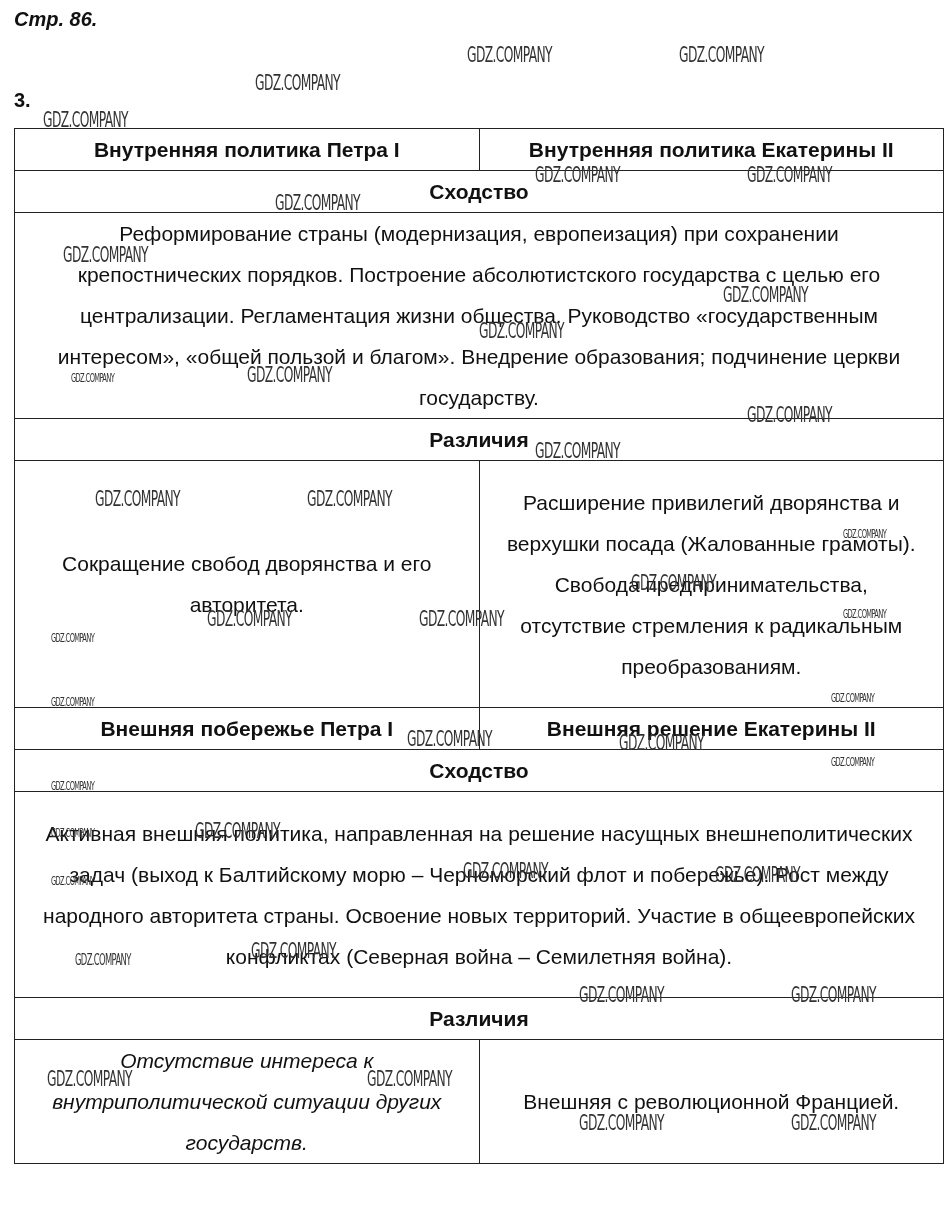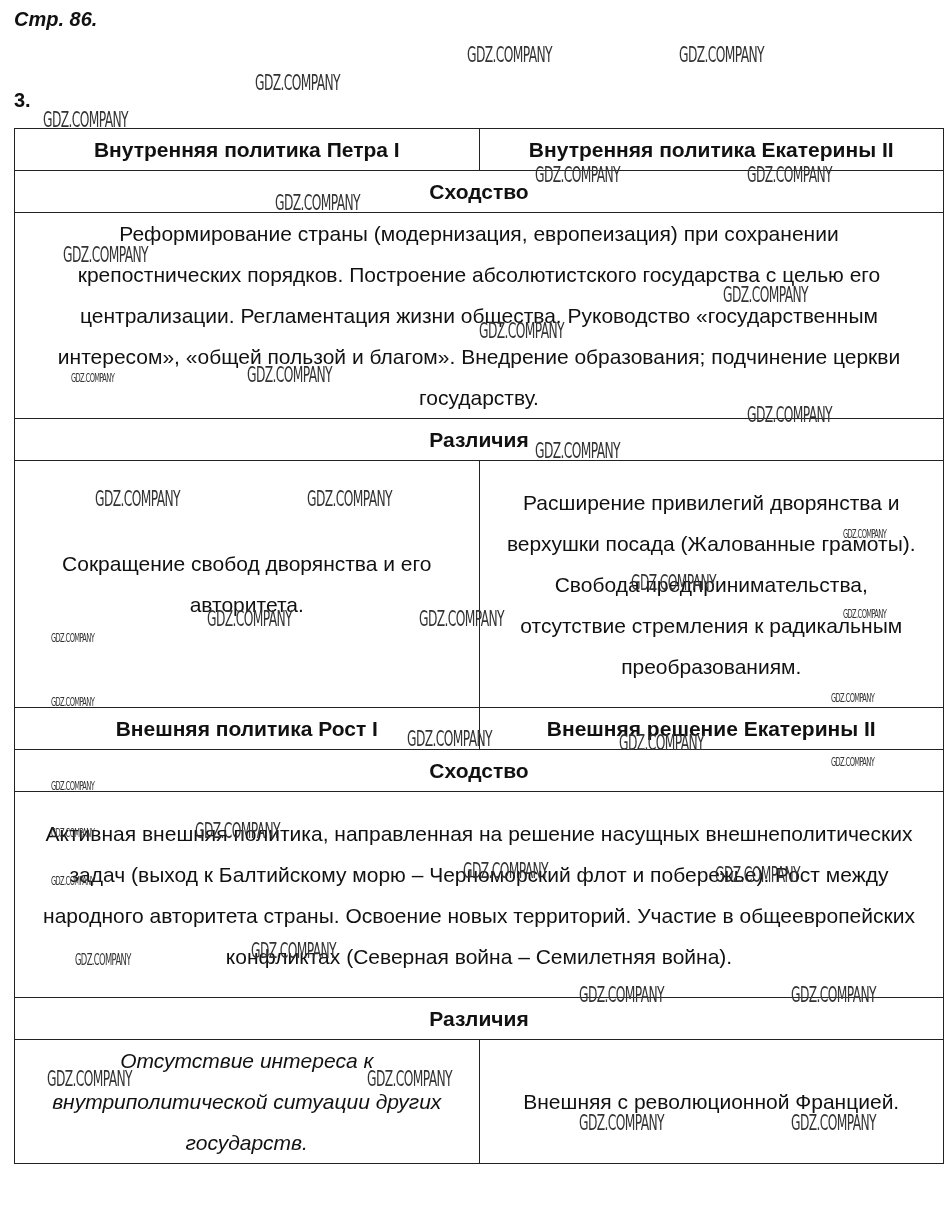--- a/index.html
+++ b/index.html
@@ -33,21 +33,21 @@
     <td colspan="2" style="height:205px;padding:0 30px;">Реформирование страны (модернизация, европеизация) при сохранении крепостнических порядков. Построение абсолютистского государства с целью его централизации. Регламентация жизни общества. Руководство «государственным интересом», «общей пользой и благом». Внедрение образования; подчинение церкви государству.</td>
   </tr>
   <tr>
     <td class="h" colspan="2">Различия</td>
   </tr>
   <tr>
     <td style="height:246px;padding:0 18px;">Сокращение свобод дворянства и его авторитета.</td>
     <td style="height:246px;padding:0 24px;">Расширение привилегий дворянства и верхушки посада (Жалованные грамоты). Свобода предпринимательства, отсутствие стремления к радикальным преобразованиям.</td>
   </tr>
   <tr>
-    <td class="h">Внешняя политика Рост I</td>
+    <td class="h">Внешняя побережье Петра I</td>
     <td class="h">Внешняя решение Екатерины II</td>
   </tr>
   <tr>
     <td class="h" colspan="2">Сходство</td>
   </tr>
   <tr>
     <td colspan="2" style="height:205px;padding:0 10px;">Активная внешняя политика, направленная на решение насущных внешнеполитических задач (выход к Балтийскому морю – Черноморский флот и побережье). Рост между народного авторитета страны. Освоение новых территорий. Участие в общеевропейских конфликтах (Северная война – Семилетняя война).</td>
   </tr>
   <tr>
     <td class="h" colspan="2">Различия</td>

